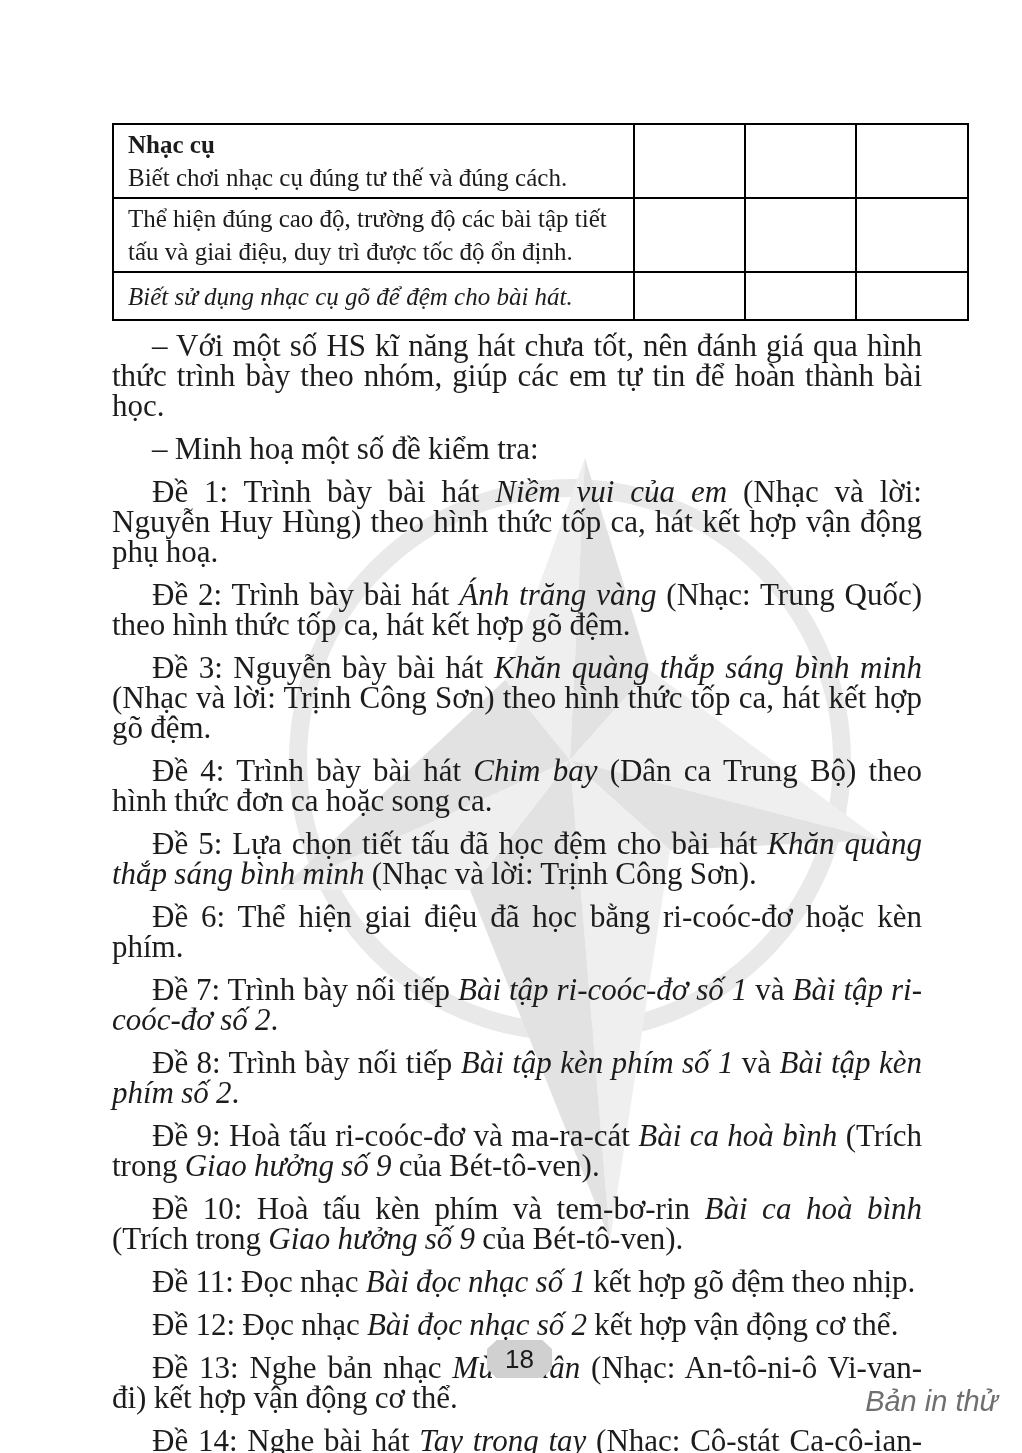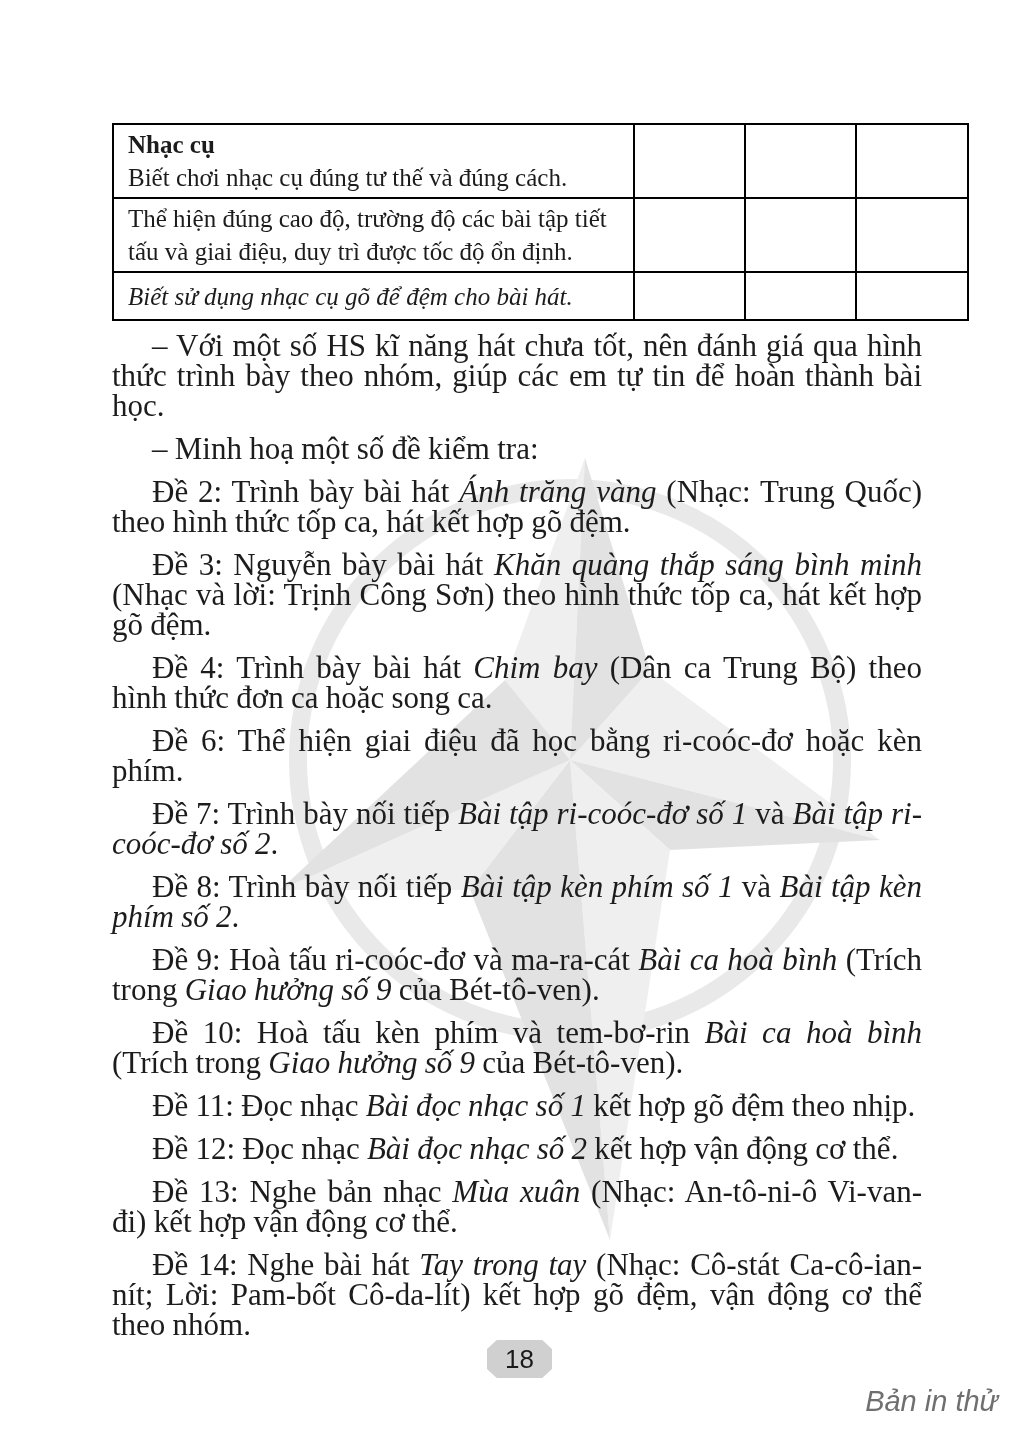--- a/index.html
+++ b/index.html
@@ -105,23 +105,25 @@
             <td class="mark"></td>
             <td class="mark"></td>
           </tr>
         </tbody>
     </table>
   </div>
 
   <div class="content">
       <p class="para"><span>– Với một số HS kĩ năng hát chưa tốt, nên đánh giá qua hình thức trình bày theo nhóm, giúp các em tự tin để hoàn thành bài học.</span></p>
       <p class="para"><span>– Minh hoạ một số đề kiểm tra:</span></p>
+      <p class="para"><span>Đề 1: Trình bày bài hát </span><i>Niềm vui của em</i><span> (Nhạc và lời: Nguyễn Huy Hùng) theo hình thức tốp ca, hát kết hợp vận động phụ hoạ.</span></p>
       <p class="para"><span>Đề 2: Trình bày bài hát </span><i>Ánh trăng vàng</i><span> (Nhạc: Trung Quốc) theo hình thức tốp ca, hát kết hợp gõ đệm.</span></p>
       <p class="para"><span>Đề 3: Nguyễn bày bài hát </span><i>Khăn quàng thắp sáng bình minh</i><span> (Nhạc và lời: Trịnh Công Sơn) theo hình thức tốp ca, hát kết hợp gõ đệm.</span></p>
       <p class="para"><span>Đề 4: Trình bày bài hát </span><i>Chim bay</i><span> (Dân ca Trung Bộ) theo hình thức đơn ca hoặc song ca.</span></p>
+      <p class="para"><span>Đề 5: Lựa chọn tiết tấu đã học đệm cho bài hát </span><i>Khăn quàng thắp sáng bình minh</i><span> (Nhạc và lời: Trịnh Công Sơn).</span></p>
       <p class="para"><span>Đề 6: Thể hiện giai điệu đã học bằng ri-coóc-đơ hoặc kèn phím.</span></p>
       <p class="para"><span>Đề 7: Trình bày nối tiếp </span><i>Bài tập ri-coóc-đơ số 1</i><span> và </span><i>Bài tập ri-coóc-đơ số 2</i><span>.</span></p>
       <p class="para"><span>Đề 8: Trình bày nối tiếp </span><i>Bài tập kèn phím số 1</i><span> và </span><i>Bài tập kèn phím số 2</i><span>.</span></p>
       <p class="para"><span>Đề 9: Hoà tấu ri-coóc-đơ và ma-ra-cát </span><i>Bài ca hoà bình</i><span> (Trích trong </span><i>Giao hưởng số 9</i><span> của Bét-tô-ven).</span></p>
       <p class="para"><span>Đề 10: Hoà tấu kèn phím và tem-bơ-rin </span><i>Bài ca hoà bình</i><span> (Trích trong </span><i>Giao hưởng số 9</i><span> của Bét-tô-ven).</span></p>
       <p class="para"><span>Đề 11: Đọc nhạc </span><i>Bài đọc nhạc số 1</i><span> kết hợp gõ đệm theo nhịp.</span></p>
       <p class="para"><span>Đề 12: Đọc nhạc </span><i>Bài đọc nhạc số 2</i><span> kết hợp vận động cơ thể.</span></p>
       <p class="para"><span>Đề 13: Nghe bản nhạc </span><i>Mùa xuân</i><span> (Nhạc: An-tô-ni-ô Vi-van-đi) kết hợp vận động cơ thể.</span></p>
       <p class="para"><span>Đề 14: Nghe bài hát </span><i>Tay trong tay</i><span> (Nhạc: Cô-stát Ca-cô-ian-nít; Lời: Pam-bốt Cô-da-lít) kết hợp gõ đệm, vận động cơ thể theo nhóm.</span></p>
     </div>

